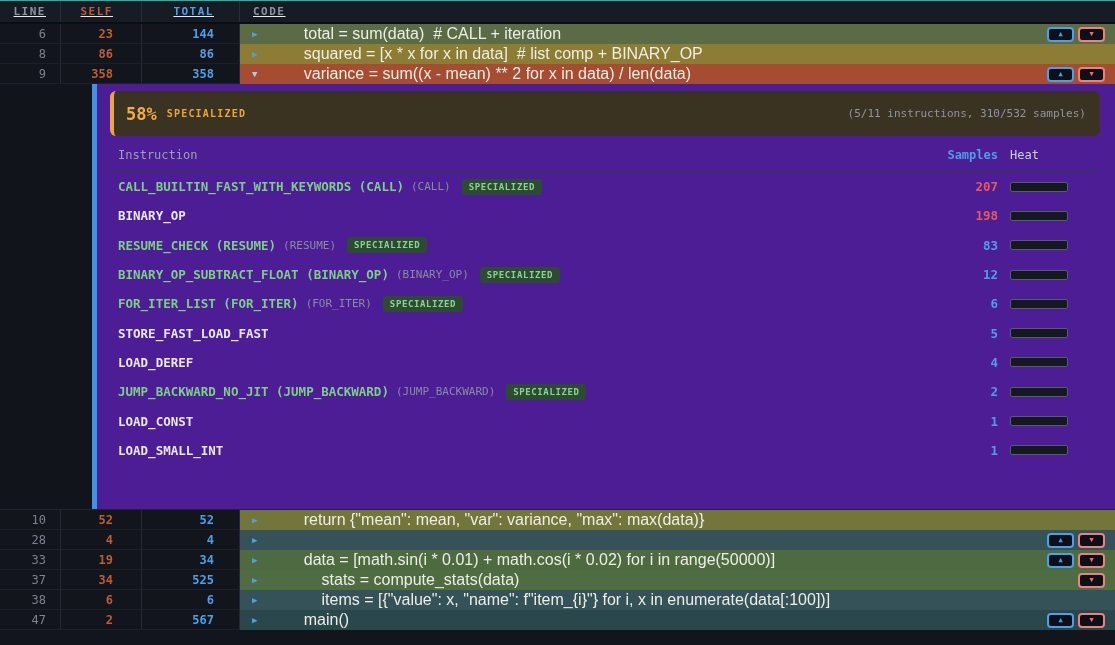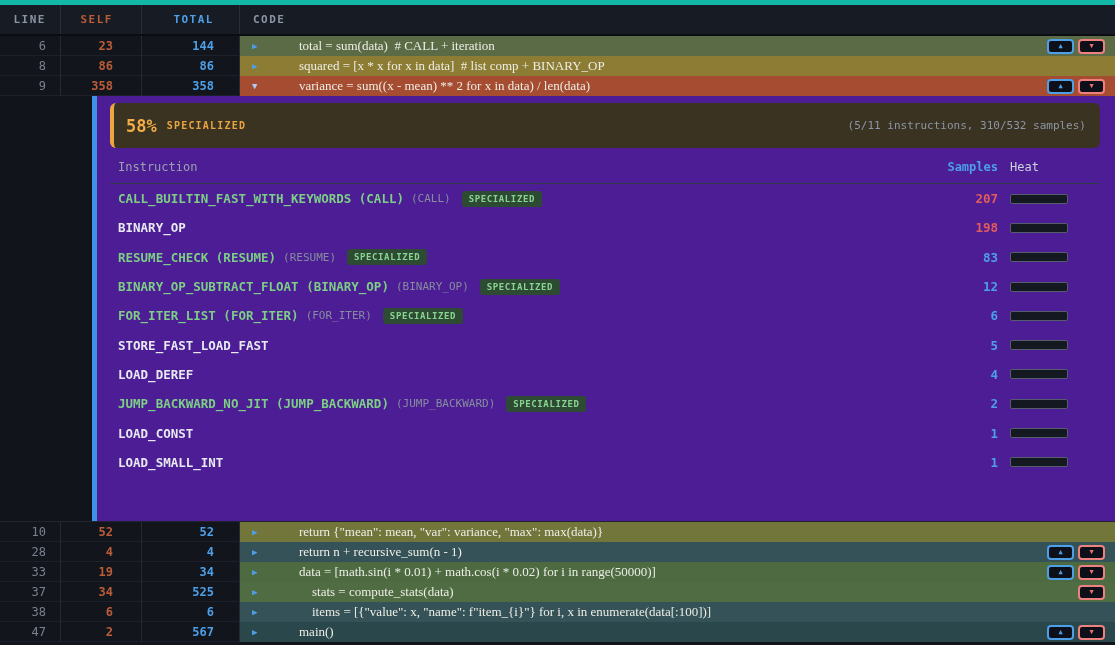--- a/index.html
+++ b/index.html
@@ -5,22 +5,22 @@
   * { margin:0; padding:0; box-sizing:border-box; }
   html,body { background:#0d1016; }
   .app {
     width:1115px; height:645px; background:#12151c; overflow:hidden;
     font-family:"DejaVu Sans Mono","Liberation Mono",monospace;
     position:relative; color:#e8eaf0;
   }
   
   .grid-row { display:grid; grid-template-columns:61px 81px 98px 1fr; }
   .hdr {
-    height:36px; background:#171b24; align-items:center;
-    border-bottom:2px solid #0b0d12; border-top:5px solid #14b8a6;
+    height:24px; background:#171b24; align-items:center;
+    border-bottom:2px solid #0b0d12; border-top:1px solid #14b8a6;text-decoration:underline;
   }
   .hdr .cell {
     font-size:11px; font-weight:bold; letter-spacing:1.5px; color:#8b93a3;
     height:100%; display:flex; align-items:center;
   }
   .cell.r { justify-content:flex-end; }
   .hdr .cell.c-line, .hdr .cell.c-self, .hdr .cell.c-total { border-right:1px solid #272d3a; }
   .hdr .c-self { color:#bb5d37; }
   .hdr .c-total { color:#4d9fe8; }
   .hdr .c-code { padding-left:13px; }
@@ -33,21 +33,21 @@
     font-size:12px; display:flex; align-items:center; background:#12151c;
     border-right:1px solid #232938; border-bottom:1px solid #1b202b;
   }
   .code-row .c-line { color:#7a8290; }
   .code-row .c-self { color:#bb5d37; font-weight:bold; }
   .code-row .c-total { color:#4d9fe8; font-weight:bold; }
   .codecell { position:relative; display:flex; align-items:center; height:20px; }
   .arrow { width:10px; margin-left:12px; font-size:9px; color:#4d9fe8; line-height:1; }
   .arrow.open { color:#a8cdf4; }
   pre.code {
-    font-family:Liberation Serif, serif; font-size:13px; color:#edeee6; white-space:pre;
+    font-family:Liberation Sans, sans-serif; font-size:16px; color:#edeee6; white-space:pre;
     margin-left:24px; line-height:20px;
   }
   .btns { position:absolute; right:10px; top:0; height:20px; display:flex; align-items:center; gap:4px; }
   .nav-btn {
     width:27px; height:15px; border-radius:4px; background:#0d1018;
     font-size:7px; line-height:1; display:flex; align-items:center; justify-content:center;
     cursor:pointer; padding:0; font-family:inherit;
   }
   .nav-btn.up { border:2px solid #4d9fe8; color:#4d9fe8; }
   .nav-btn.down { border:2px solid #ee8080; color:#ee7070; }
@@ -314,21 +314,20 @@
       </span>
     </div>
   </div>
 
   <div class="grid-row code-row">
     <div class="cell num r pad-line c-line">28</div>
     <div class="cell num r pad-self c-self">4</div>
     <div class="cell num r pad-total c-total">4</div>
     <div class="codecell" style="background: rgb(52, 82, 87);">
       <span class="arrow">▶</span>
-      <pre class="code">    return n + recursive_sum(n - 1)</pre>
       <span class="btns">
         <button class="nav-btn up">▲</button>
         <button class="nav-btn down">▼</button>
       </span>
     </div>
   </div>
 
   <div class="grid-row code-row">
     <div class="cell num r pad-line c-line">33</div>
     <div class="cell num r pad-self c-self">19</div>

